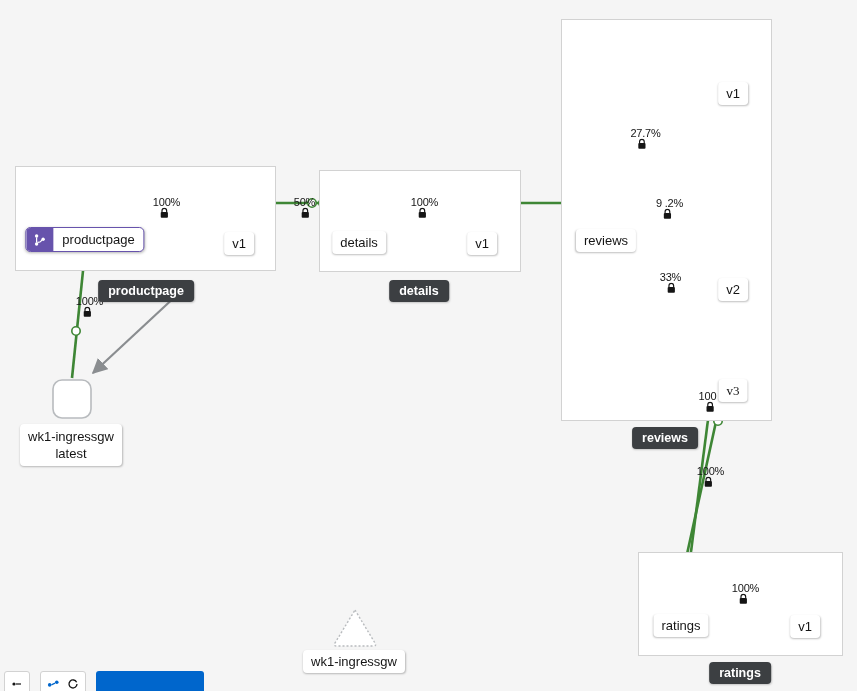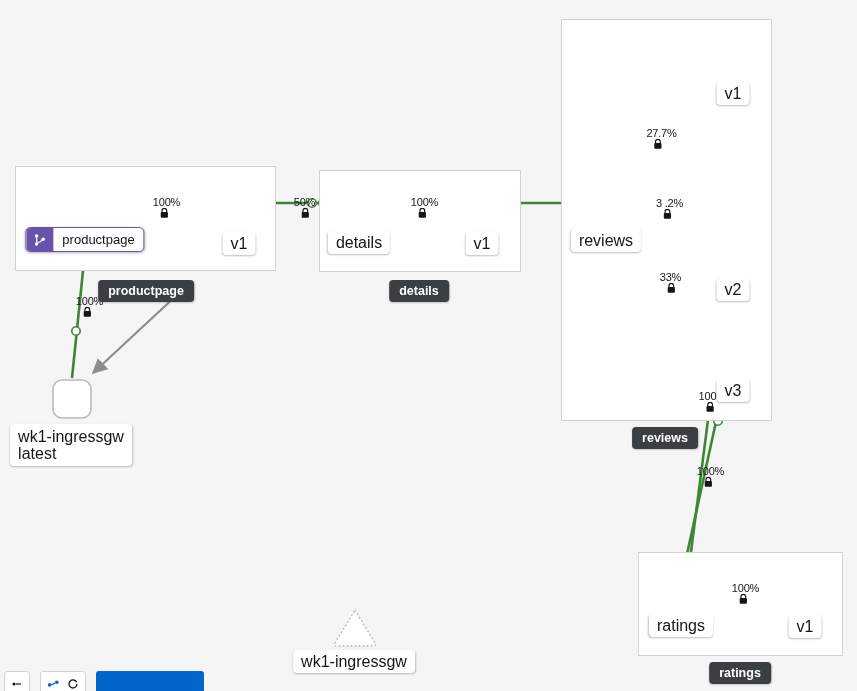--- a/index.html
+++ b/index.html
@@ -29,25 +29,25 @@
     box-sizing: border-box;
   }
 
   
   .node-label {
     position: absolute;
     background: #ffffff;
     border-radius: 4px;
     box-shadow: 0 1px 2px rgba(3,3,3,0.25);
     color: #151515;
-    font-size: 16px;
+    font-size: 13px;
     line-height: 15px;
     padding: 4px 8px;
     white-space: pre;
-    text-align: left;
+    text-align: center;
     transform: translateX(-50%);
     z-index: 40;
   }
   .node-label.two-line { line-height: 17px; }
 
   
   .group-label {
     position: absolute;
     background: #3c3f42;
     color: #ffffff;
@@ -279,21 +279,21 @@
   </div>
 
   <div class="node-label" style="left:239px; top:232px;">v1</div>
 
   <div class="node-label" style="left:359px; top:231px;">details</div>
   <div class="node-label" style="left:482px; top:232px;">v1</div>
 
   <div class="node-label" style="left:606px; top:229px;">reviews</div>
   <div class="node-label" style="left:733px; top:82px;">v1</div>
   <div class="node-label" style="left:733px; top:230px;margin-top:48px;">v2</div>
-  <div class="node-label" style="left:733px; top:379px;">v3</div>
+  <div class="node-label" style="left:733px; top:379px;font-family:Liberation Serif, serif;">v3</div>
 
   <div class="node-label" style="left:681px; top:614px;">ratings</div>
   <div class="node-label" style="left:805px; top:615px;">v1</div>
 
   <div class="node-label" style="left:354px; top:650px;">wk1-ingressgw</div>
 
   <div class="group-label" style="left:146px; top:280px;">productpage</div>
   <div class="group-label" style="left:419px; top:280px;">details</div>
   <div class="group-label" style="left:665px; top:427px;">reviews</div>
   <div class="group-label" style="left:740px; top:662px;">ratings</div>
@@ -331,38 +331,38 @@
   <div class="edge-label" style="left:419px; top:202px;">
     <span class="lock-ico">
       <svg width="9" height="11" viewBox="0 0 10 12">
           <path d="M2.4 5V3.4a2.6 2.6 0 0 1 5.2 0V5" stroke="#151515" stroke-width="1.3" fill="none"></path>
           <rect x="1" y="5" width="8" height="6.2" rx="1" fill="#151515"></rect>
         </svg>
     </span>
     <span class="pct">100%</span>
   </div>
 
-  <div class="edge-label" style="left:656px; top:133px;">
+  <div class="edge-label" style="left:640px; top:133px;">
     <span class="lock-ico">
       <svg width="9" height="11" viewBox="0 0 10 12">
           <path d="M2.4 5V3.4a2.6 2.6 0 0 1 5.2 0V5" stroke="#151515" stroke-width="1.3" fill="none"></path>
           <rect x="1" y="5" width="8" height="6.2" rx="1" fill="#151515"></rect>
         </svg>
     </span>
     <span class="pct">27.7%</span>
   </div>
 
   <div class="edge-label" style="left:664px; top:203px;">
     <span class="lock-ico">
       <svg width="9" height="11" viewBox="0 0 10 12">
           <path d="M2.4 5V3.4a2.6 2.6 0 0 1 5.2 0V5" stroke="#151515" stroke-width="1.3" fill="none"></path>
           <rect x="1" y="5" width="8" height="6.2" rx="1" fill="#151515"></rect>
         </svg>
     </span>
-    <span class="pct">3 .2%</span>
+    <span class="pct">9 .2%</span>
   </div>
 
   <div class="edge-label" style="left:665px; top:277px;">
     <span class="lock-ico">
       <svg width="9" height="11" viewBox="0 0 10 12">
           <path d="M2.4 5V3.4a2.6 2.6 0 0 1 5.2 0V5" stroke="#151515" stroke-width="1.3" fill="none"></path>
           <rect x="1" y="5" width="8" height="6.2" rx="1" fill="#151515"></rect>
         </svg>
     </span>
     <span class="pct">33%</span>

